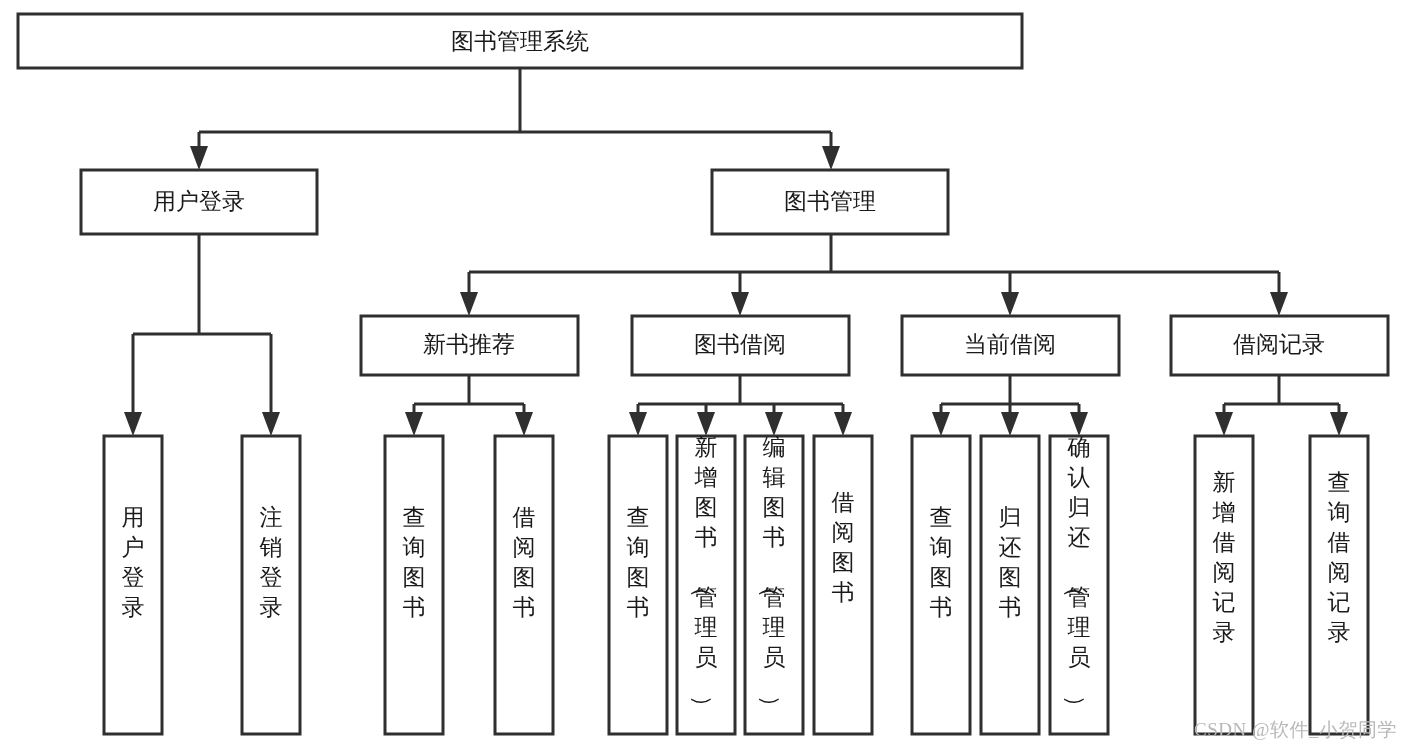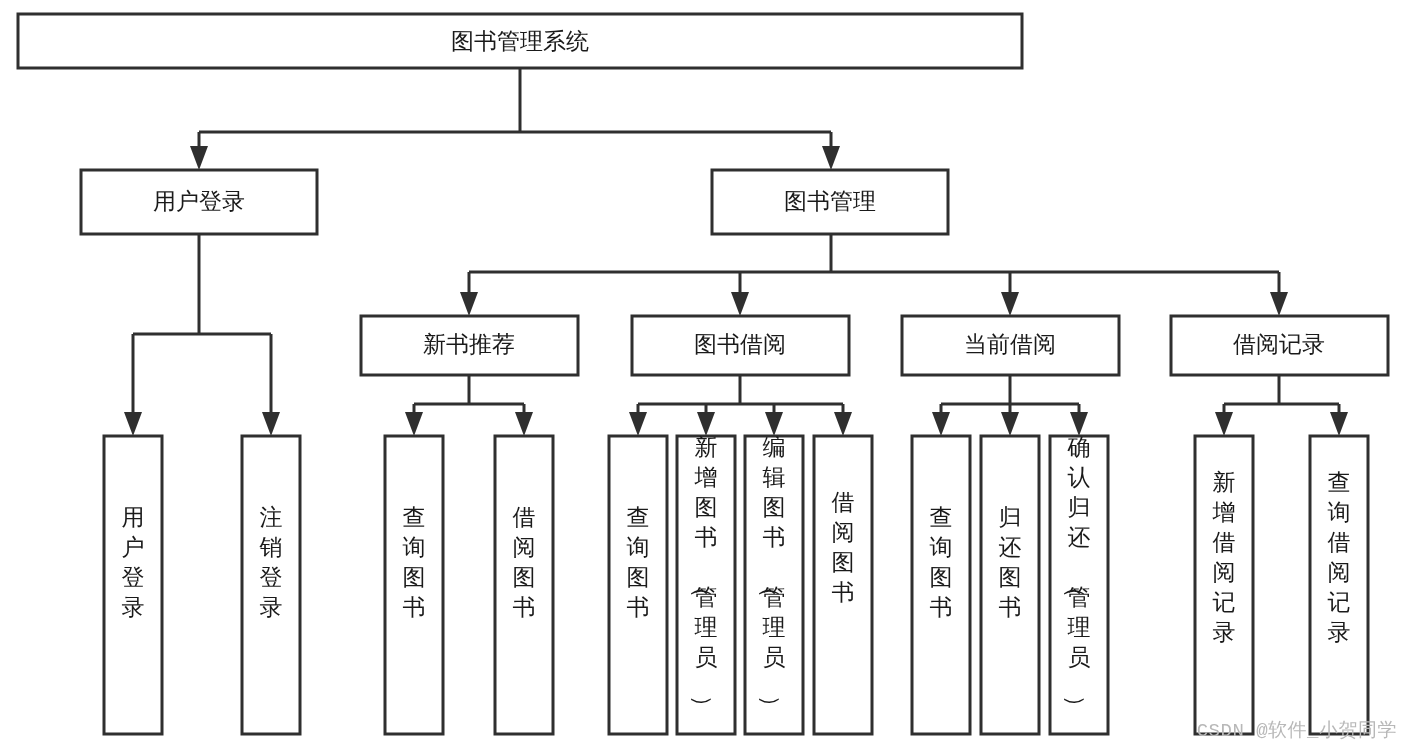--- a/index.html
+++ b/index.html
@@ -51,21 +51,21 @@
     stroke-linecap: butt;
   }
   .arrow-head {
     fill: #2f2f2f;
     stroke: none;
   }
   .watermark {
     position: absolute;
     right: 8px;
     bottom: 4px;
-    font-family: Liberation Mono, monospace;
+    font-family: Liberation Serif, serif;
     font-size: 19px;
     color: #b8b8b8;
     letter-spacing: 0.5px;
     white-space: nowrap;
     pointer-events: none;
   }
 </style>
 </head>
 <body>
 

